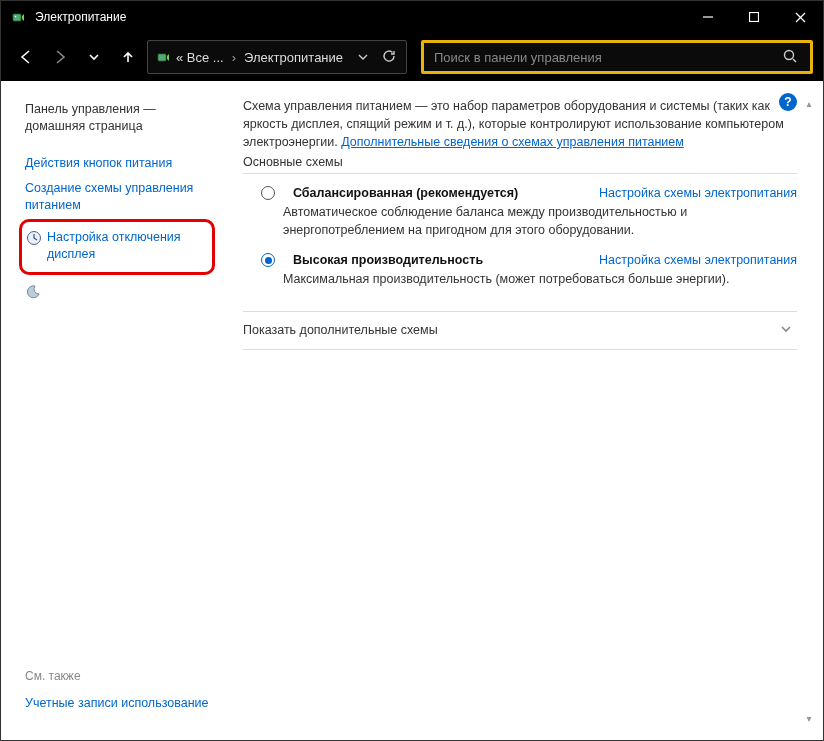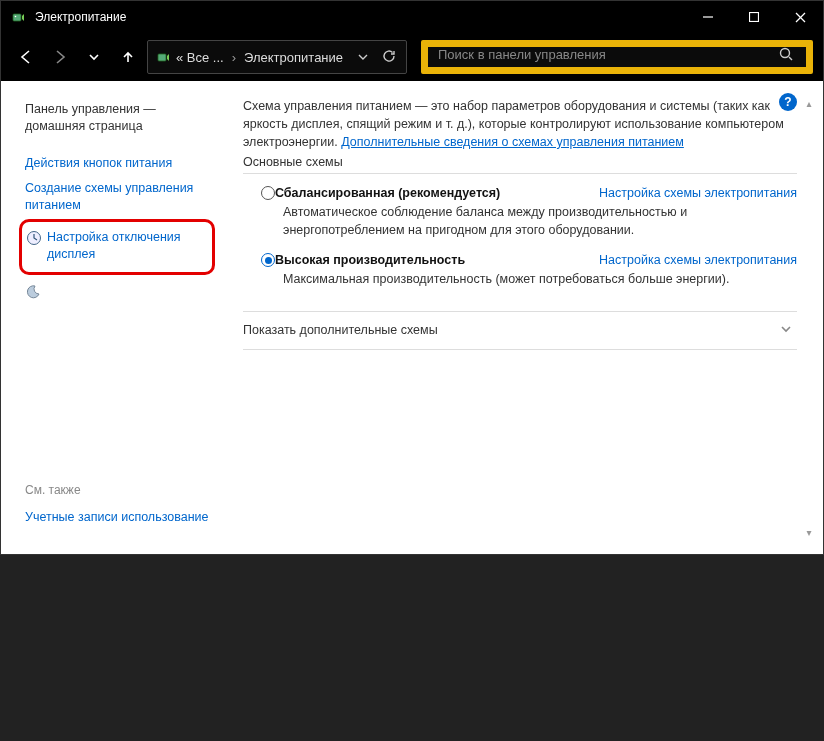--- a/index.html
+++ b/index.html
@@ -1,29 +1,29 @@
 <!DOCTYPE html>
 <html><head>
 <meta charset="utf-8">
 <style>
   * { margin:0; padding:0; box-sizing:border-box; font-family:"Segoe UI",Arial,sans-serif; }
   body { background:#222; width:824px; height:741px; overflow:hidden; }
-  .window { width:824px; height:555px; background:#c4b5fd; display:flex; flex-direction:column; border:1px solid #333; }
+  .window { width:824px; height:741px; background:#c4b5fd; display:flex; flex-direction:column; border:1px solid #333; }
   
   .titlebar { height:32px; background:#000; color:#fff; display:flex; align-items:center; padding:0 0 0 8px; font-size:12px; }
   .titlebar .icon { width:18px; height:18px; margin-right:8px; display:flex; align-items:center; justify-content:center; }
   .titlebar .title { flex:1; }
   .winbtn { width:46px; height:32px; display:flex; align-items:center; justify-content:center; color:#fff; }
   .winbtn svg { stroke:#fff; }
   
   .navbar { height:48px; background:#000; display:flex; align-items:center; padding:0 10px; gap:4px; }
   .navbtn { width:30px; height:30px; display:flex; align-items:center; justify-content:center; color:#fff; }
   .addrbox { flex:0 0 260px; height:34px; background:#0b0b0b; border:1px solid #444; display:flex; align-items:center; padding:0 6px; color:#ddd; font-size:13px; gap:4px; border-radius:2px; }
   .addrbox .sep { color:#999; margin:0 4px; }
-  .searchbox { flex:1; height:34px; background:#0b0b0b; border:7px solid #eab308; display:flex; align-items:flex-start; padding:0 10px; color:#888; font-size:13px; margin-left:10px; border-radius:2px; }
+  .searchbox { flex:1; height:34px; background:#0b0b0b; border:3px solid #eab308; display:flex; align-items:center; padding:0 10px; color:#888; font-size:13px; margin-left:10px; border-radius:2px; }
   .searchbox input { flex:1; background:transparent; border:0; outline:0; color:#ddd; font-size:13px; }
   .searchbox input::placeholder { color:#888; }
   .searchicon { width:20px; color:#ccc; text-align:center; font-size:13px; }
   
   .content { flex:1; background:#fff; display:flex; position:relative; padding:14px 22px 14px 24px; overflow:hidden; }
   .helpicon { position:absolute; right:26px; top:12px; width:18px; height:18px; background:#0066cc; color:#fff; border-radius:50%; font-size:12px; display:flex; align-items:center; justify-content:center; font-weight:bold; }
   
   .sidebar { width:190px; font-size:12.5px; display:flex; flex-direction:column; }
   .sidebar .block { padding-top:2px; }
   .sidelink { color:#0066cc; padding:4px 0; line-height:1.35; cursor:pointer; display:block; }
@@ -34,21 +34,21 @@
   .sidebar .footer { margin-top:auto; padding-bottom:10px; }
   .seealso { color:#888; font-size:12px; margin-bottom:8px; }
   
   .main { flex:1; padding:2px 4px 0 28px; font-size:12.5px; color:#333; overflow:hidden; }
   .main h1 { font-size:16px; font-weight:400; color:#003d7a; margin-bottom:10px; }
   .main .desc { line-height:1.45; margin-bottom:2px; }
   .main .desc .lnk { color:#0066cc; text-decoration:underline; }
   .section-label { color:#333; margin:4px 0 4px 0; }
   .section-sep { height:1px; background:#ddd; margin-bottom:10px; margin-left:0; }
   .plan { padding:2px 0 12px 18px; position:relative; }
-  .plan .row1 { display:flex; align-items:flex-end; gap:0; }
+  .plan .row1 { display:flex; align-items:flex-end; gap:18px; }
   .radio { width:14px; height:14px; border:1.5px solid #555; border-radius:50%; display:inline-flex; align-items:center; justify-content:center; flex-shrink:0; }
   .radio.checked { border-color:#0066cc; }
   .radio.checked .dot { width:7px; height:7px; background:#0066cc; border-radius:50%; }
   .plan-name { font-weight:600; color:#111; }
   .plan-link { color:#0066cc; margin-left:auto; cursor:pointer; font-size:12.5px; }
   .plan-desc { margin:4px 0 0 22px; color:#333; line-height:1.4; }
   .toggle-row { display:flex; align-items:center; padding:10px 4px 10px 0; border-top:1px solid #ddd; border-bottom:1px solid #ddd; margin-top:10px; }
   .toggle-row .chev { margin-left:auto; color:#888; }
   .scrollbar { position:absolute; right:6px; top:14px; bottom:14px; width:16px; display:flex; flex-direction:column; }
   .scrollbar .arr { height:16px; display:flex; align-items:center; justify-content:center; color:#999; font-size:10px; }

